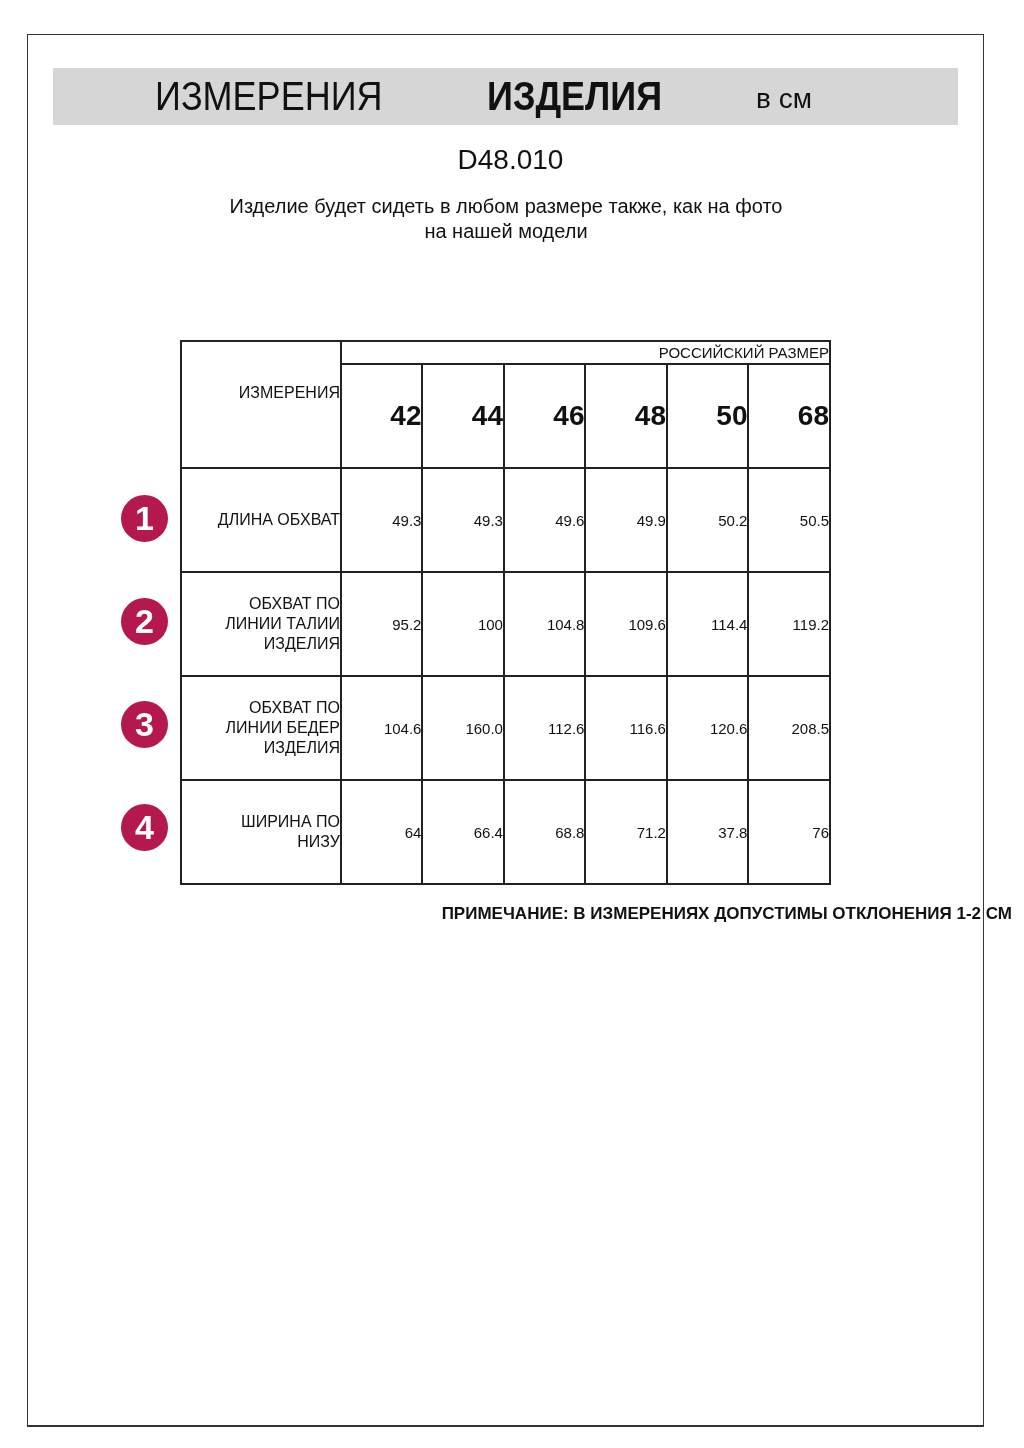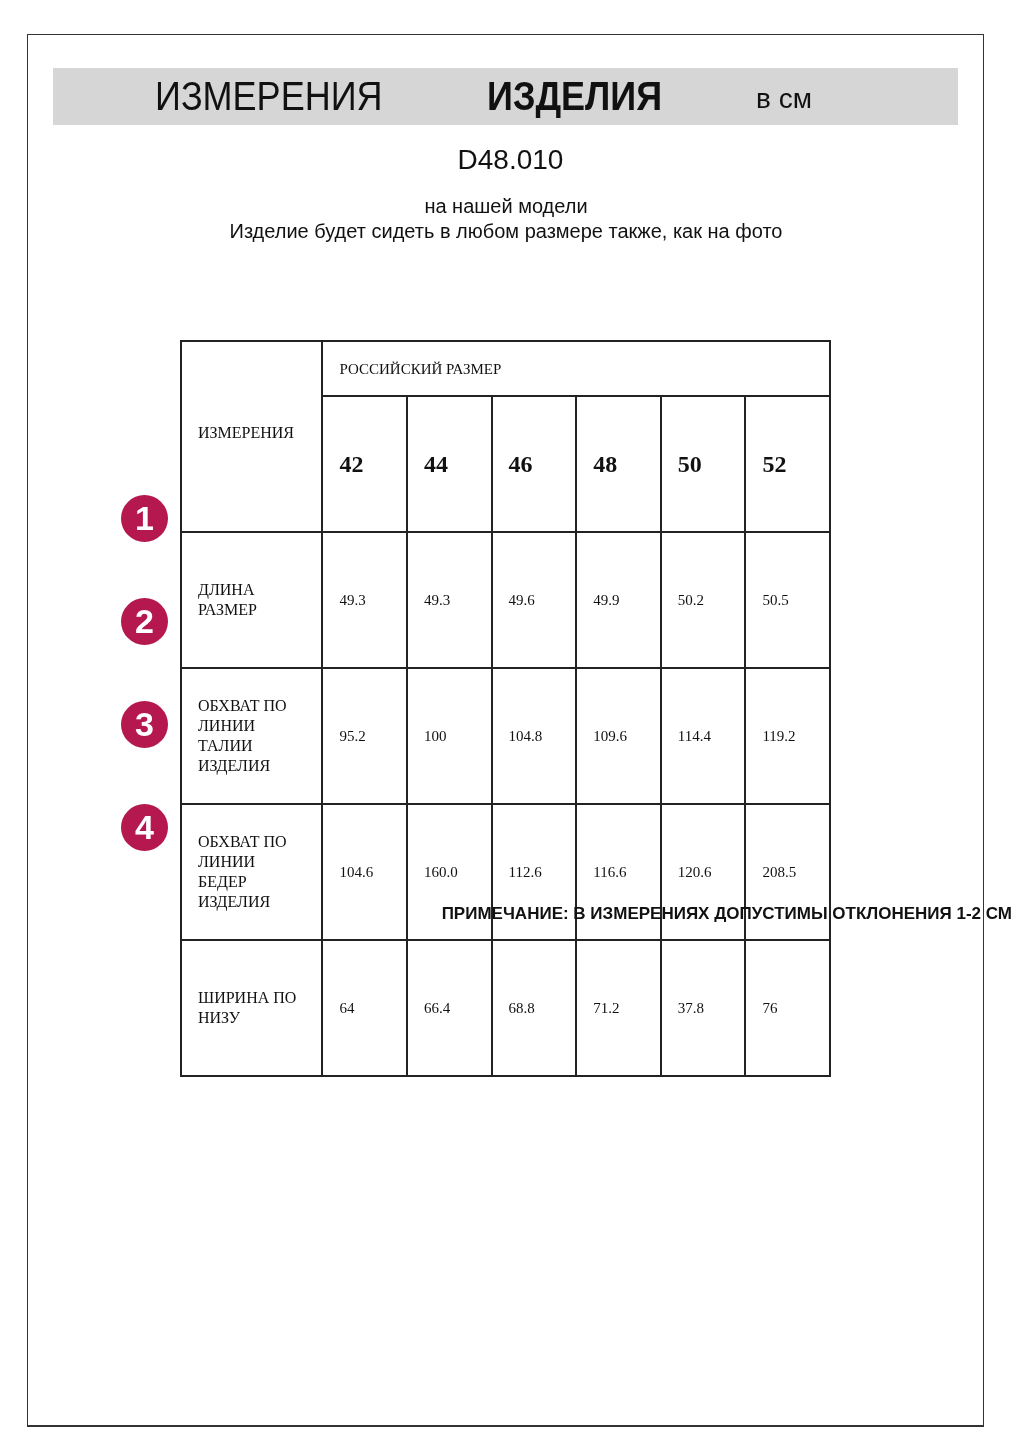--- a/index.html
+++ b/index.html
@@ -6,64 +6,64 @@
   body { width: 1024px; height: 1448px; position: relative; font-family: "Liberation Sans", sans-serif; color: #111; }
   .frame { position: absolute; left: 27px; top: 34px; width: 957px; height: 1393px; border: 1px solid #333; border-bottom: 2px solid #333; box-sizing: border-box; }
   .banner { position: absolute; left: 53px; top: 68px; width: 905px; height: 57px; background: #d6d6d6; }
   .banner span { position: absolute; top: 0; line-height: 57px; white-space: nowrap; }
   .t1 { left: 102px; font-size: 40px; font-weight: normal; transform: scaleX(0.9); transform-origin: left center; }
   .t2 { left: 434px; font-size: 40px; font-weight: bold; transform: scaleX(0.9); transform-origin: left center; }
   .t3 { left: 703px; font-size: 28px; top: 2px !important; }
   .code { position: absolute; left: 0; width: 1021px; top: 144px; text-align: center; font-size: 28px; }
   .sub { position: absolute; left: 0; width: 1012px; top: 194px; text-align: center; font-size: 20px; line-height: 25px; }
   table.sizes { position: absolute; left: 180px; top: 340px; border-collapse: collapse; width: 651px; }
-  table.sizes td { border: 2px solid #222; text-align: left; vertical-align: middle; padding: 16px; font-family: Liberation Serif, serif; }
+  table.sizes td { border: 2px solid #222; text-align: right; vertical-align: middle; padding: 0; }
   .hdr-meas { width: 162px; font-size: 16px; height: 124px; padding-bottom: 24px !important; box-sizing: border-box; }
   .hdr-ru { height: 21px; font-size: 15px; line-height: 18px; }
-  .hdr-size { width: 81px; height: 102px; font-size: 24px; font-weight: bold; }
+  .hdr-size { width: 81px; height: 102px; font-size: 28px; font-weight: bold; }
   .row td { height: 102px; }
   .label { font-size: 16px; line-height: 20px; }
   .val { font-size: 15px; }
   .badge { position: absolute; left: 121px; width: 47px; height: 47px; border-radius: 50%; background: #b5174f; color: #fff; font-weight: bold; font-size: 34px; line-height: 47px; text-align: center; }
   .note { position: absolute; left: 0; width: 1012px; top: 904px; text-align: right; font-size: 17px; font-weight: bold; }
 </style>
 </head>
 <body>
 
 <div class="frame"></div>
 
 <div class="banner">
   <span class="t1">ИЗМЕРЕНИЯ</span>
   <span class="t2">ИЗДЕЛИЯ</span>
   <span class="t3">в см</span>
 </div>
 
 <div class="code">D48.010</div>
 <div class="sub">
+  <div>Изделие будет сидеть в любом размере также, как на фото</div>
   <div>на нашей модели</div>
-  <div>Изделие будет сидеть в любом размере также, как на фото</div>
 </div>
 
 <table class="sizes">
   <tbody>
       <tr>
     <td class="hdr-meas" rowspan="2">ИЗМЕРЕНИЯ</td>
     <td class="hdr-ru" colspan="6">РОССИЙСКИЙ РАЗМЕР</td>
   </tr>
   <tr>
     <td class="hdr-size">42</td>
     <td class="hdr-size">44</td>
     <td class="hdr-size">46</td>
     <td class="hdr-size">48</td>
     <td class="hdr-size">50</td>
-    <td class="hdr-size">52</td>
+    <td class="hdr-size">68</td>
   </tr>
   <tr class="row">
     <td class="label">
-          <div>ДЛИНА РАЗМЕР</div>
+          <div>ДЛИНА ОБХВАТ</div>
         </td>
     <td class="val">49.3</td>
     <td class="val">49.3</td>
     <td class="val">49.6</td>
     <td class="val">49.9</td>
     <td class="val">50.2</td>
     <td class="val">50.5</td>
   </tr>
   <tr class="row">
     <td class="label">

